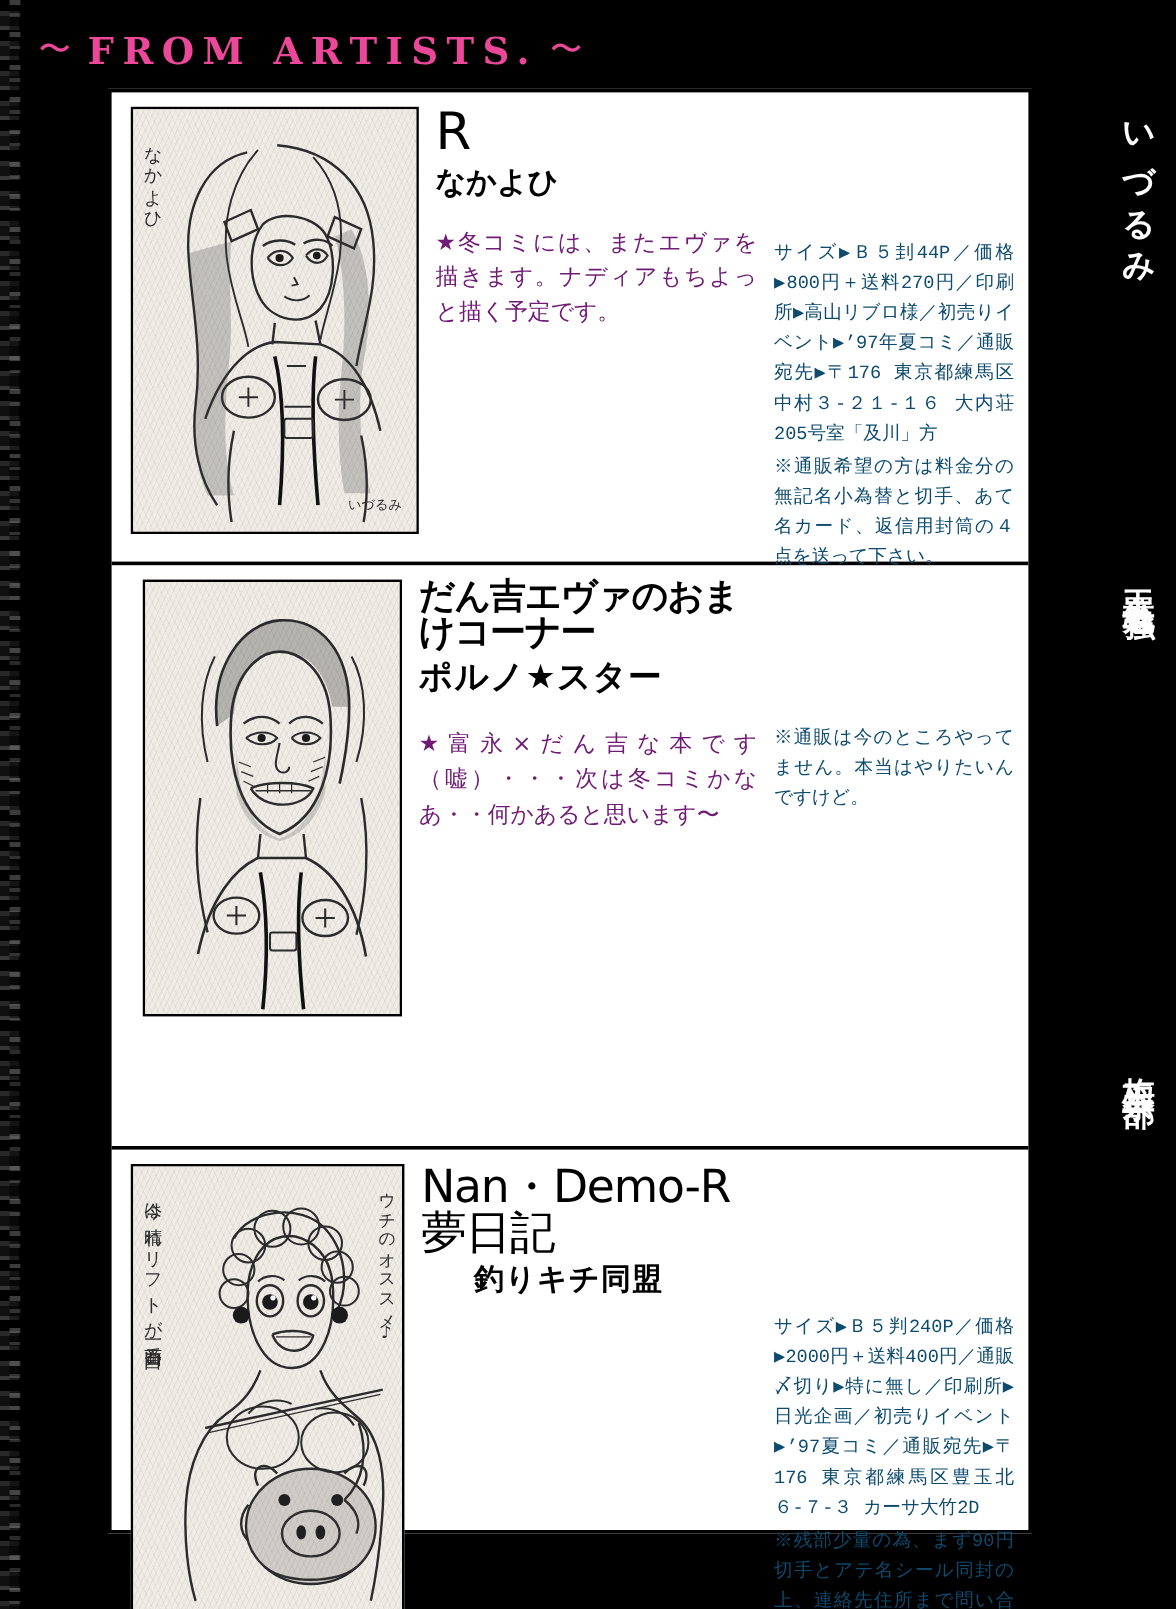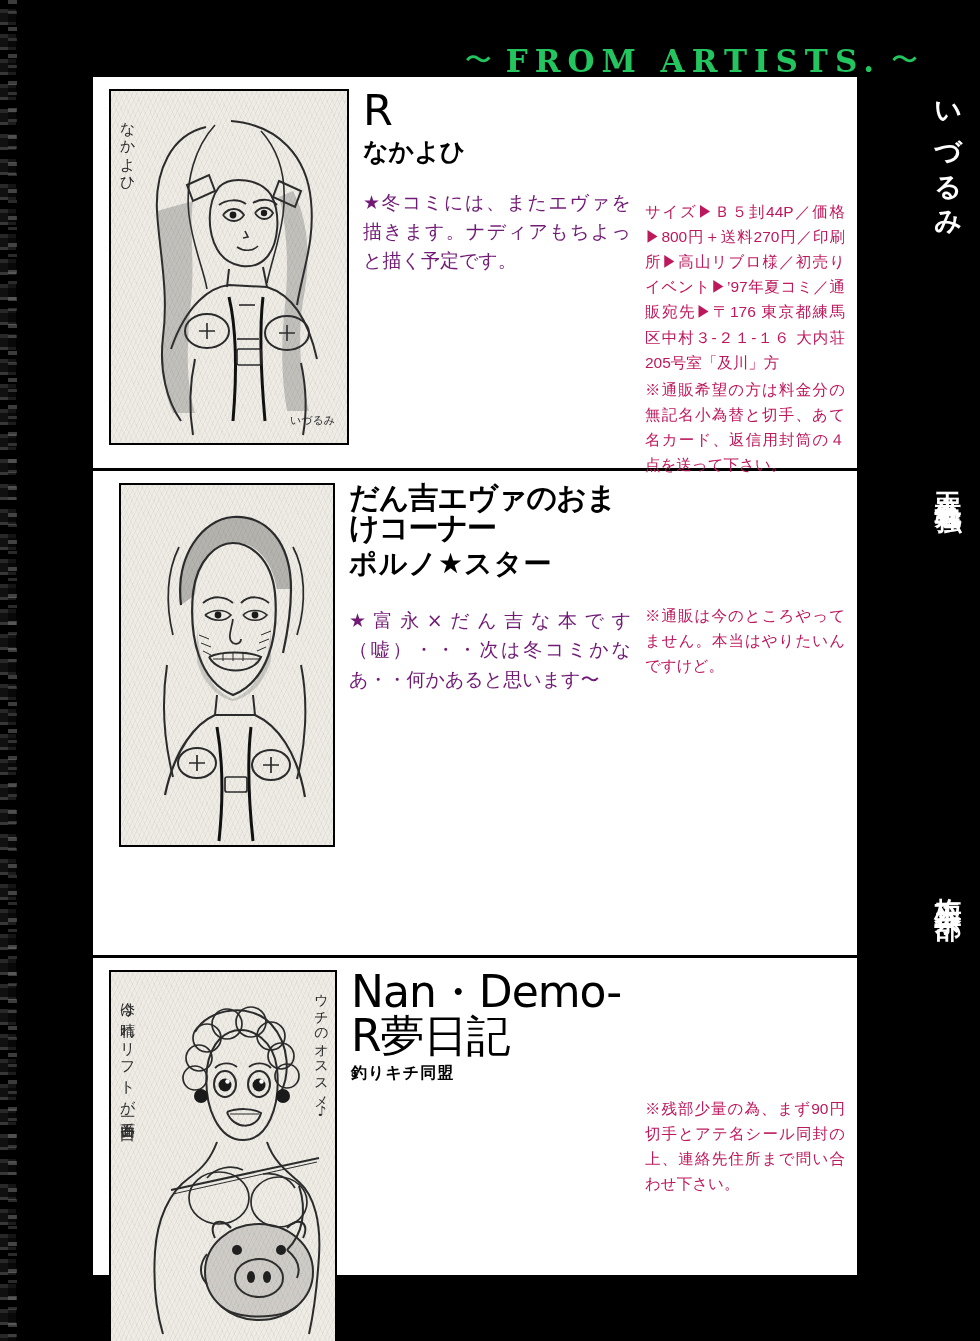--- a/index.html
+++ b/index.html
@@ -51,27 +51,27 @@
     position: absolute;
     right: 0; top: 0;
     width: 14px; height: 1341px;
     background: #000;
   }
 
   
   .title-banner {
     position: absolute;
     left: 22px;
-    top: 34px;
+    top: 16px;
     width: 910px;
     height: 52px;
-    color: #22c55e;
+    color: #ec4899;
     display: flex;
     align-items: center;
-    justify-content: flex-end;
+    justify-content: flex-start;
     letter-spacing: 1px;
   }
   .title-text {
     font-family: "DejaVu Serif", "Liberation Serif", serif;
     font-weight: bold;
     font-size: 31px;
     letter-spacing: 4px;
     white-space: nowrap;
   }
   .title-text .tilde {
@@ -137,49 +137,49 @@
   }
   .entry-title {
     font-family: "DejaVu Sans", "Liberation Sans", sans-serif;
     color: #000;
     font-weight: 400;
     line-height: 1.0;
     margin: 0;
   }
   .t1 { font-size: 43px; letter-spacing: 0px; }
   .t2 { font-size: 30px; font-weight: bold; letter-spacing: -1px; }
-  .t3 { font-size: 44px; letter-spacing: -1px; }
+  .t3 { font-size: 38px; letter-spacing: -1px; }
   .entry-sub {
     font-family: "DejaVu Sans", sans-serif;
     font-weight: bold;
     color: #000;
     margin: 6px 0 0 0;
     line-height: 1.1;
   }
   .s1 { font-size: 25px; }
   .s2 { font-size: 28px; letter-spacing: 1px; }
-  .s3 { font-size: 16px; letter-spacing: 1px; }
+  .s3 { font-size: 25px; letter-spacing: 1px; margin-left: 44px; }
 
   .comment {
     font-family: "DejaVu Sans", sans-serif;
     font-size: 19px;
     line-height: 1.55;
     color: #701a75;
     margin-top: 22px;
     text-align: justify;
   }
   .comment-2 { margin-top: 26px; }
 
   
   .info {
     flex: 0 0 200px;
-    font-family: Liberation Sans, sans-serif;
+    font-family: Liberation Mono, monospace;
     font-size: 15.5px;
     line-height: 1.62;
-    color: #be185d;
+    color: #0c4a6e;
     padding-left: 8px;
     padding-right: 2px;
     text-align: justify;
   }
   .info p { margin: 0; }
   .info .note { margin-top: 2px; display: block; }
   .info-1 { padding-top: 110px; }
   .info-2 { padding-top: 118px; }
   .info-3 { padding-top: 124px; }
 
@@ -411,20 +411,21 @@
         <div class="art-note" style="left:8px; top:18px; font-size:15px; writing-mode:vertical-rl; text-orientation:upright; letter-spacing:2px; height:220px;">今は晴れリフトが一番面白い</div>
       </div>
 
       <div class="mid">
         <div class="entry-title t3">Nan・Demo-R夢日記</div>
         <div class="entry-sub s3">釣りキチ同盟</div>
         <div class="comment"></div>
       </div>
 
       <div class="info info-3">
+        <p>サイズ▶Ｂ５判240P／価格▶2000円＋送料400円／通販〆切り▶特に無し／印刷所▶日光企画／初売りイベント▶’97夏コミ／通販宛先▶〒176 東京都練馬区豊玉北６-７-３ カーサ大竹2D</p>
         <p class="note">※残部少量の為、まず90円切手とアテ名シール同封の上、連絡先住所まで問い合わせ下さい。</p>
       </div>
     </div>
 
   </div>
 
   <div class="vname vname-1">いづるみ</div>
   <div class="vname vname-2">玉置勉強</div>
   <div class="vname vname-3">梅玉奈部</div>
 

